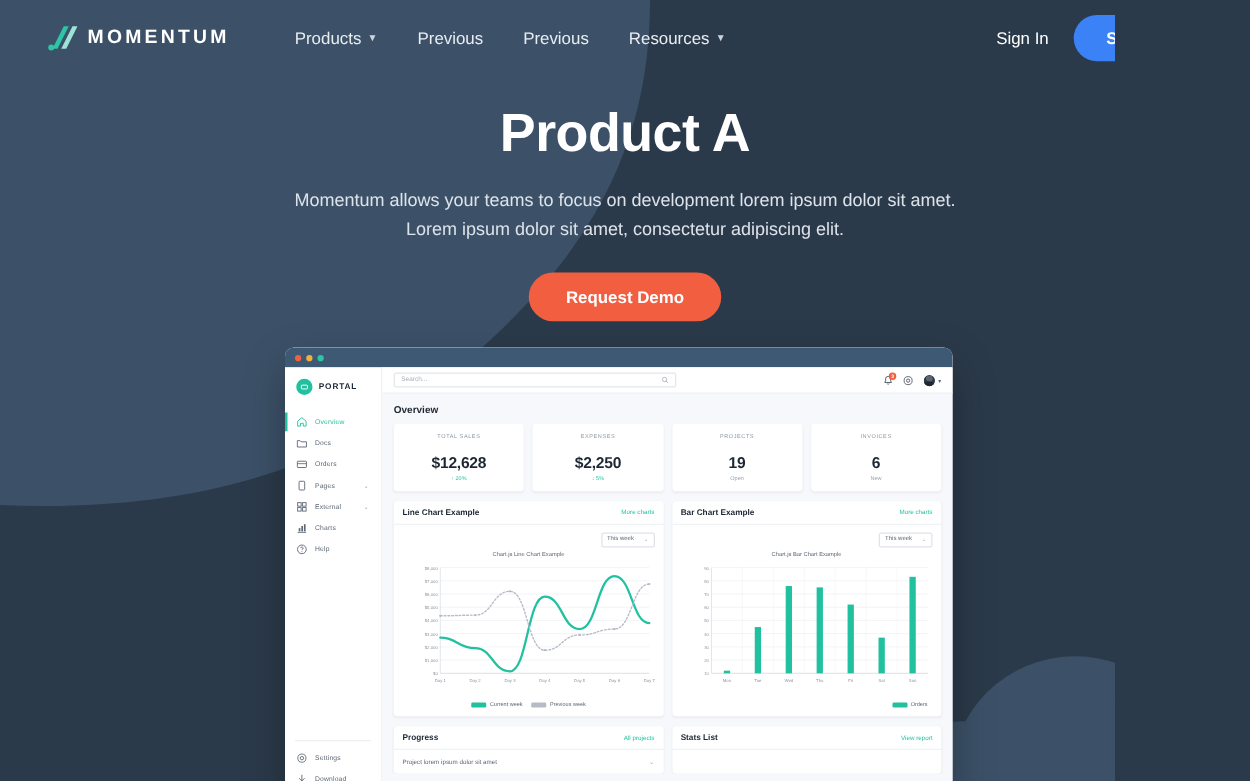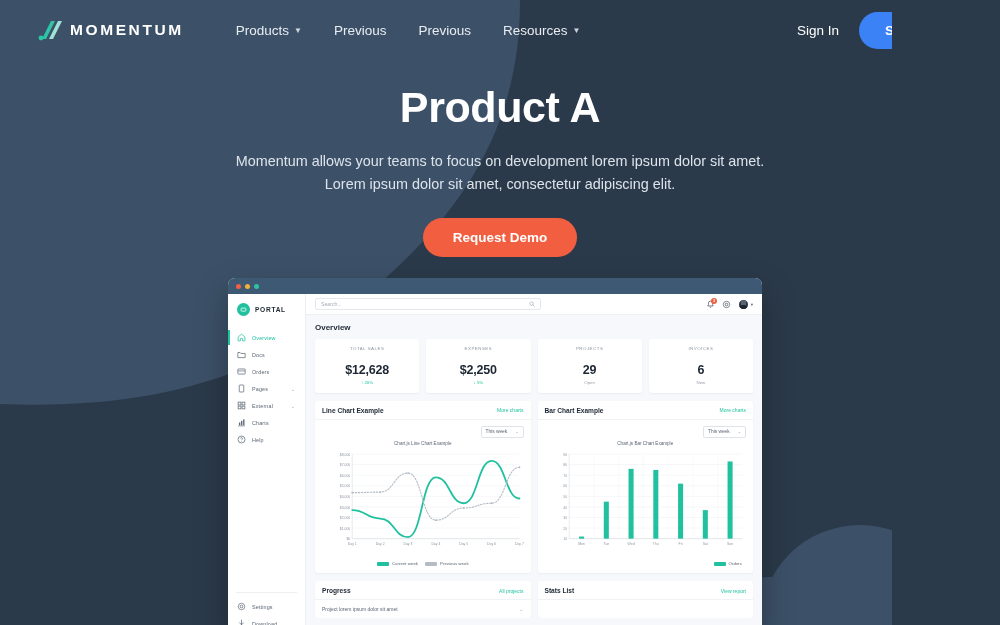--- a/index.html
+++ b/index.html
@@ -411,21 +411,21 @@
               <div class="stat-value">$12,628</div>
               <div class="stat-delta up">↑ 20%</div>
             </div>
             <div class="stat">
               <div class="stat-label">EXPENSES</div>
               <div class="stat-value">$2,250</div>
               <div class="stat-delta down">↓ 5%</div>
             </div>
             <div class="stat">
               <div class="stat-label">PROJECTS</div>
-              <div class="stat-value">29</div>
+              <div class="stat-value">19</div>
               <div class="stat-delta muted">Open</div>
             </div>
             <div class="stat">
               <div class="stat-label">INVOICES</div>
               <div class="stat-value">6</div>
               <div class="stat-delta muted">New</div>
             </div>
           </div>
 
           <div class="panels">

